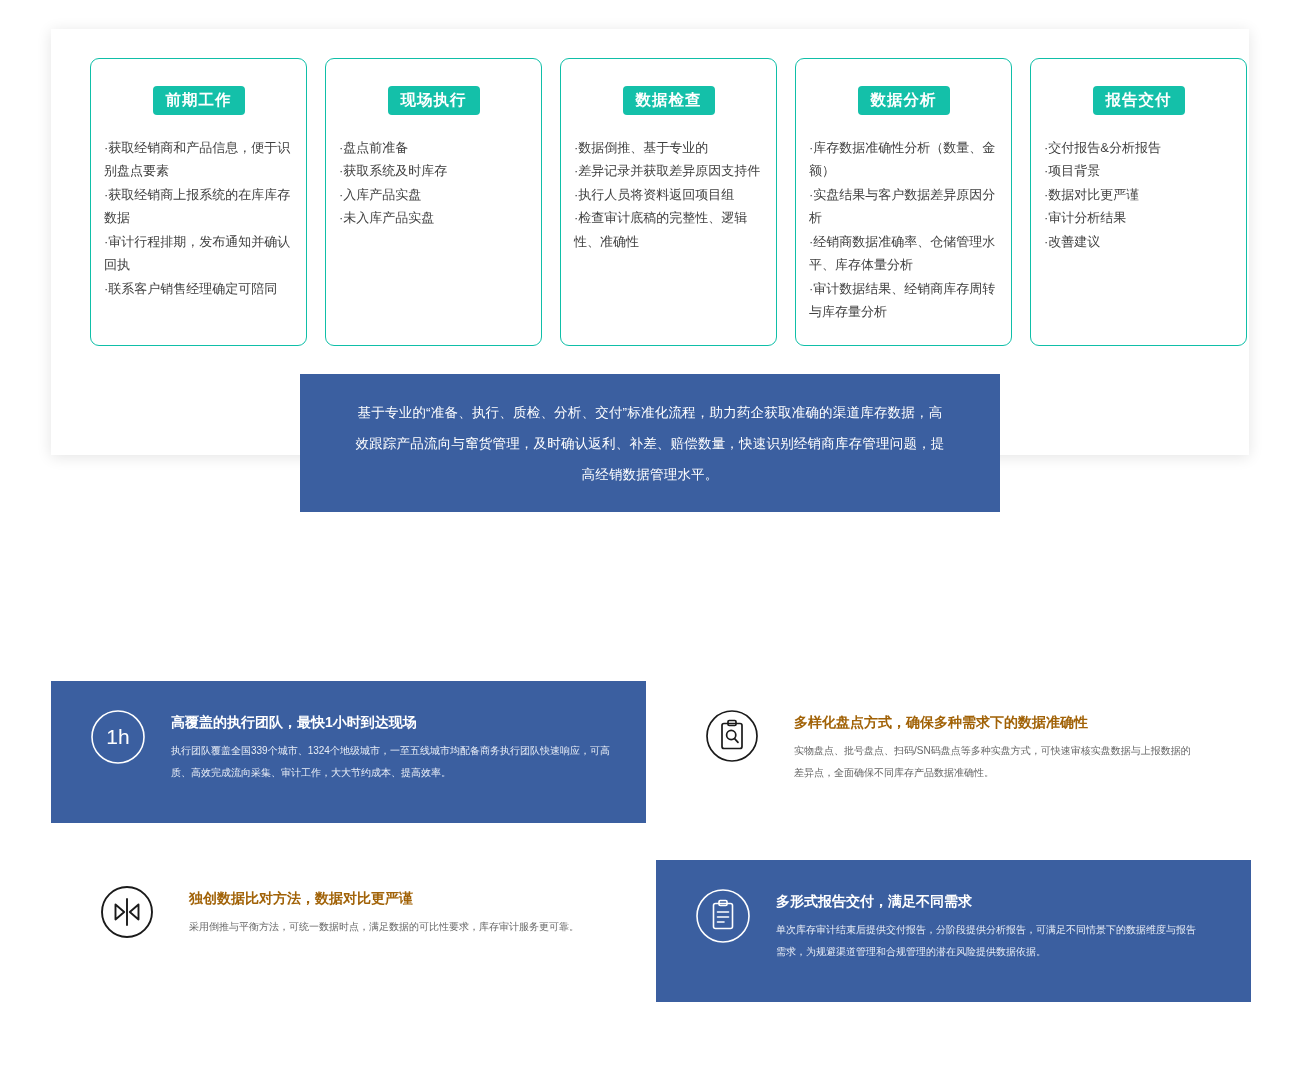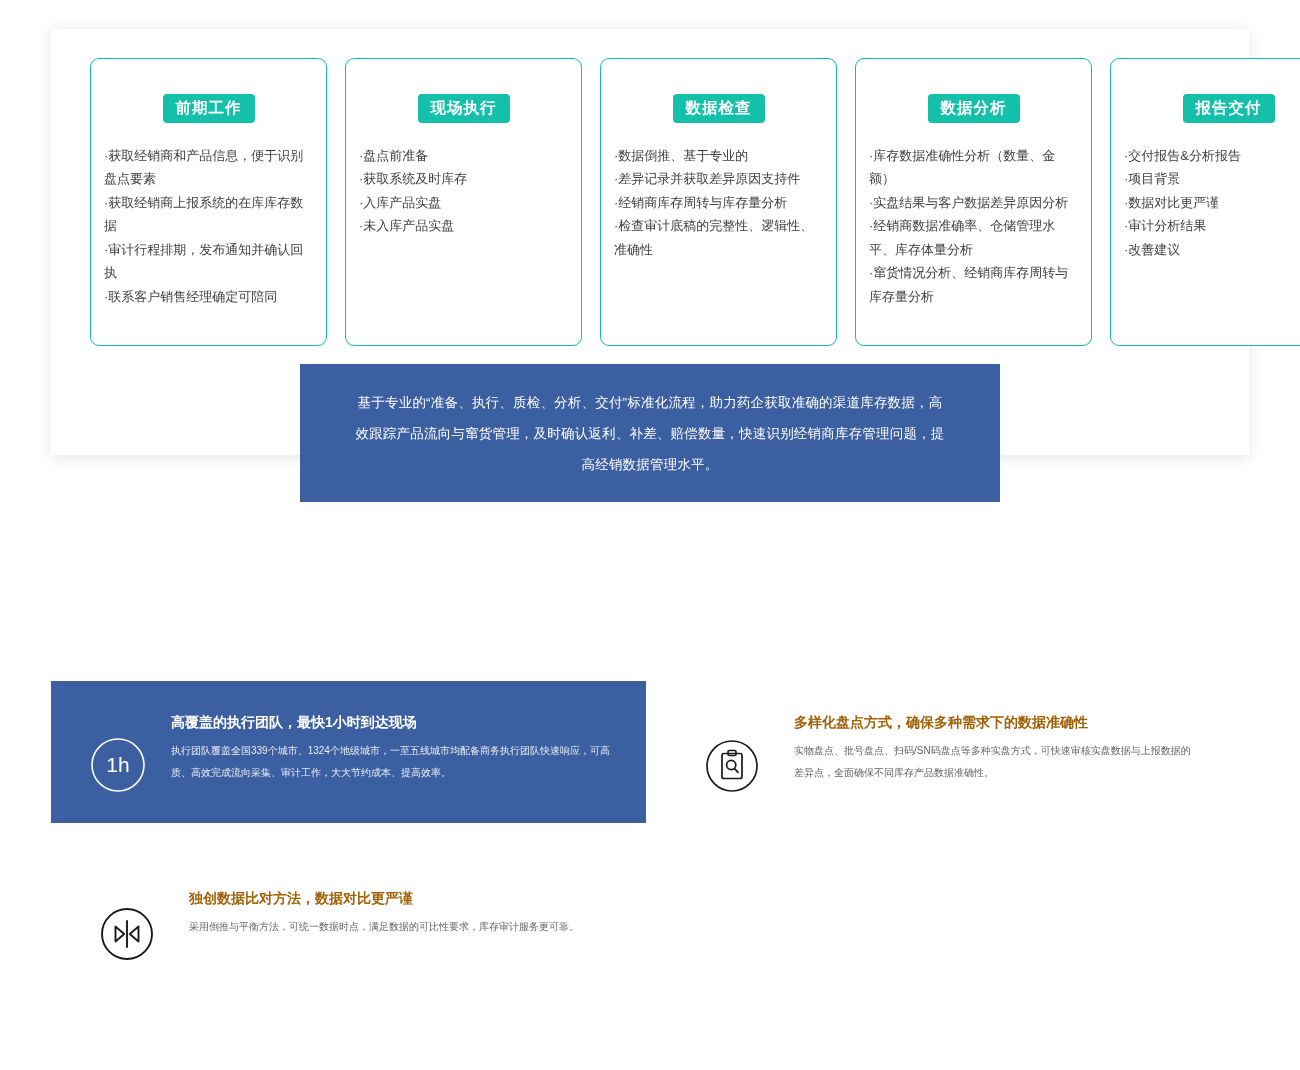--- a/index.html
+++ b/index.html
@@ -21,26 +21,26 @@
     background: #ffffff;
     box-shadow: 0 2px 14px rgba(0,0,0,0.11);
   }
   .process-cards {
     position: absolute;
     left: 39px; top: 29px;
     display: flex;
     gap: 18px;
   }
   .proc-card {
-    width: 237px;
+    width: 217px;
     height: 288px;
     border: 1.6px solid #0FBFA8;
     border-radius: 9px;
     background: #ffffff;
-    padding: 8px 13px;
+    padding: 0 13px;
     position: relative;
   }
   .proc-badge {
     display: block;
     margin: 27px auto 0 auto;
     background: #14C0A9;
     color: #ffffff;
     font-size: 15.5px;
     font-weight: bold;
     letter-spacing: 1px;
@@ -54,21 +54,21 @@
     list-style: none;
     color: #404040;
     font-size: 13px;
     line-height: 23.5px;
   }
   .proc-list li { text-indent: 0; }
 
   
   .summary-banner {
     position: absolute;
-    left: 300px; top: 364px;
+    left: 300px; top: 374px;
     width: 700px; height: 138px;
     background: #3B5FA0;
     color: #ffffff;
     display: flex;
     align-items: center;
     justify-content: center;
   }
   .summary-text {
     font-size: 13.5px;
     line-height: 31px;
@@ -80,21 +80,21 @@
   
   .feature {
     position: absolute;
     display: flex;
     align-items: flex-start;
   }
   .feature.blue { background: #3B5FA0; }
   .feature-icon {
     flex: 0 0 auto;
     display: flex;
-    align-items: flex-end;
+    align-items: flex-start;
     justify-content: center;
   }
   .feature-body { padding-top: 3px; }
   .feature-title {
     font-size: 14px;
     font-weight: bold;
     line-height: 22px;
     margin-bottom: 7px;
   }
   .feature-desc {
@@ -150,32 +150,32 @@
           <li>·入库产品实盘</li>
           <li>·未入库产品实盘</li>
         </ul>
       </div>
 
       <div class="proc-card">
         <span class="proc-badge">数据检查</span>
         <ul class="proc-list">
           <li>·数据倒推、基于专业的</li>
           <li>·差异记录并获取差异原因支持件</li>
-          <li>·经销商库存周转与库存量分析</li>
+          <li>·执行人员将资料返回项目组</li>
           <li>·检查审计底稿的完整性、逻辑性、准确性</li>
         </ul>
       </div>
 
       <div class="proc-card">
         <span class="proc-badge">数据分析</span>
         <ul class="proc-list">
           <li>·库存数据准确性分析（数量、金额）</li>
           <li>·实盘结果与客户数据差异原因分析</li>
           <li>·经销商数据准确率、仓储管理水平、库存体量分析</li>
-          <li>·窜货情况分析、经销商库存周转与库存量分析</li>
+          <li>·审计数据结果、经销商库存周转与库存量分析</li>
         </ul>
       </div>
 
       <div class="proc-card">
         <span class="proc-badge">报告交付</span>
         <ul class="proc-list">
           <li>·交付报告&amp;分析报告</li>
           <li>·项目背景</li>
           <li>·数据对比更严谨</li>
           <li>·审计分析结果</li>
@@ -227,14 +227,30 @@
         <polygon points="16.5,20.5 25.2,28 16.5,35.5" fill="none" stroke="#1a1a1a" stroke-width="1.9" stroke-linejoin="round"></polygon>
         <polygon points="39.5,20.5 30.8,28 39.5,35.5" fill="none" stroke="#1a1a1a" stroke-width="1.9" stroke-linejoin="round"></polygon>
       </svg>
     </div>
     <div class="feature-body">
       <h3 class="feature-title">独创数据比对方法，数据对比更严谨</h3>
       <p class="feature-desc">采用倒推与平衡方法，可统一数据时点，满足数据的可比性要求，库存审计服务更可靠。</p>
     </div>
   </section>
 
+  <section class="feature blue" id="feature-4">
+    <div class="feature-icon">
+      <svg class="icon-circle" width="58" height="58" viewBox="0 0 58 58" aria-hidden="true">
+        <circle cx="29" cy="29" r="26" fill="none" stroke="#ffffff" stroke-width="1.6"></circle>
+        <rect x="19.5" y="16.5" width="19" height="25" rx="2" fill="none" stroke="#ffffff" stroke-width="1.6"></rect>
+        <rect x="25" y="13.5" width="8" height="5" rx="1.2" fill="none" stroke="#ffffff" stroke-width="1.6"></rect>
+        <line x1="23.5" y1="25" x2="34.5" y2="25" stroke="#ffffff" stroke-width="1.6" stroke-linecap="round"></line>
+        <line x1="23.5" y1="30" x2="34.5" y2="30" stroke="#ffffff" stroke-width="1.6" stroke-linecap="round"></line>
+        <line x1="23.5" y1="35" x2="30" y2="35" stroke="#ffffff" stroke-width="1.6" stroke-linecap="round"></line>
+      </svg>
+    </div>
+    <div class="feature-body">
+      <h3 class="feature-title">多形式报告交付，满足不同需求</h3>
+      <p class="feature-desc">单次库存审计结束后提供交付报告，分阶段提供分析报告，可满足不同情景下的数据维度与报告需求，为规避渠道管理和合规管理的潜在风险提供数据依据。</p>
+    </div>
+  </section>
 
 </div>
 
 </body></html>

